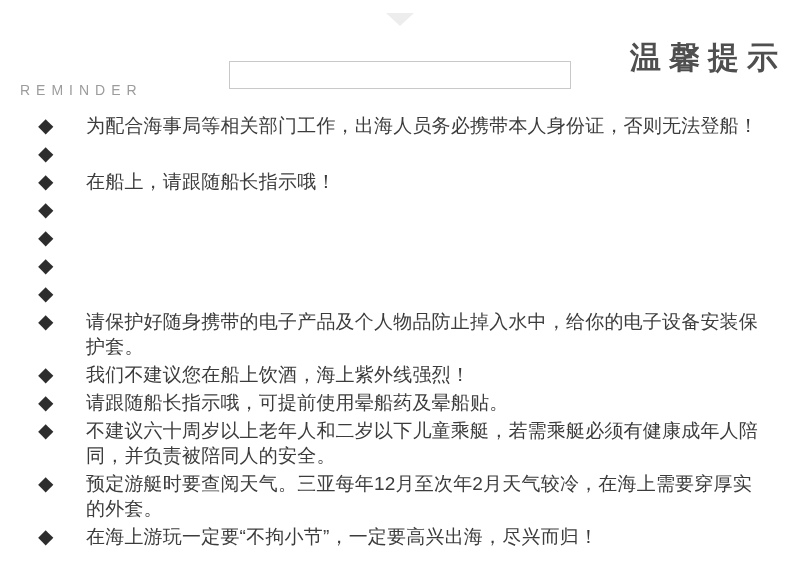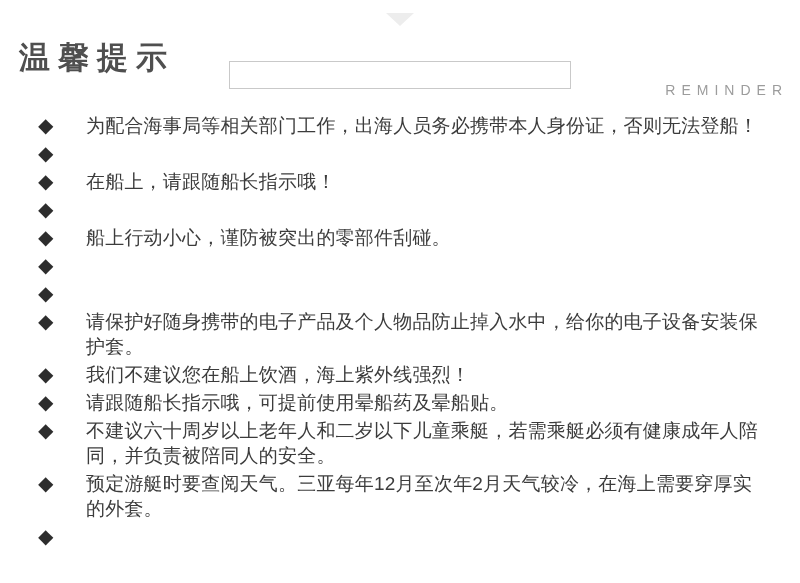--- a/index.html
+++ b/index.html
@@ -34,40 +34,40 @@
     width: 340px;
     height: 26px;
     border: 1px solid #c9c9c9;
     z-index: 1;
   }
   .page-title {
     position: absolute;
     left: 5px;
     right: 0;
     top: 42px;
-    text-align: left;
+    text-align: right;
     z-index: 2;
     pointer-events: none;
   }
   .page-title span {
     display: inline-block;
     background: #ffffff;
     padding: 0 14px;
     font-size: 31px;
     line-height: 32px;
     font-weight: 700;
     letter-spacing: 8px;
     color: #4f4f4f;
   }
   .page-subtitle {
     position: absolute;
-    left: 0;
+    left: 8px;
     right: 0;
     top: 81px;
-    text-align: right;
+    text-align: left;
     z-index: 2;
     pointer-events: none;
   }
   .page-subtitle span {
     display: inline-block;
     background: #ffffff;
     padding: 0 12px;
     font-size: 14px;
     line-height: 16px;
     font-weight: 400;
@@ -135,21 +135,20 @@
     </li>
     <li class="tip-item">
       <span class="tip-bullet">◆</span>
       <span class="tip-text">在船上，请跟随船长指示哦！</span>
     </li>
     <li class="tip-item">
       <span class="tip-bullet">◆</span>
     </li>
     <li class="tip-item">
       <span class="tip-bullet">◆</span>
-      <span class="tip-text">船上行动小心，谨防被突出的零部件刮碰。</span>
     </li>
     <li class="tip-item">
       <span class="tip-bullet">◆</span>
     </li>
     <li class="tip-item">
       <span class="tip-bullet">◆</span>
     </li>
     <li class="tip-item">
       <span class="tip-bullet">◆</span>
       <span class="tip-text">请保护好随身携带的电子产品及个人物品防止掉入水中，给你的电子设备安装保护套。</span>
@@ -165,16 +164,17 @@
     <li class="tip-item">
       <span class="tip-bullet">◆</span>
       <span class="tip-text">不建议六十周岁以上老年人和二岁以下儿童乘艇，若需乘艇必须有健康成年人陪同，并负责被陪同人的安全。</span>
     </li>
     <li class="tip-item">
       <span class="tip-bullet">◆</span>
       <span class="tip-text">预定游艇时要查阅天气。三亚每年12月至次年2月天气较冷，在海上需要穿厚实的外套。</span>
     </li>
     <li class="tip-item">
       <span class="tip-bullet">◆</span>
+      <span class="tip-text">在海上游玩一定要“不拘小节”，一定要高兴出海，尽兴而归！</span>
     </li>
   </ul>
 
 </div>
 
 </body></html>

